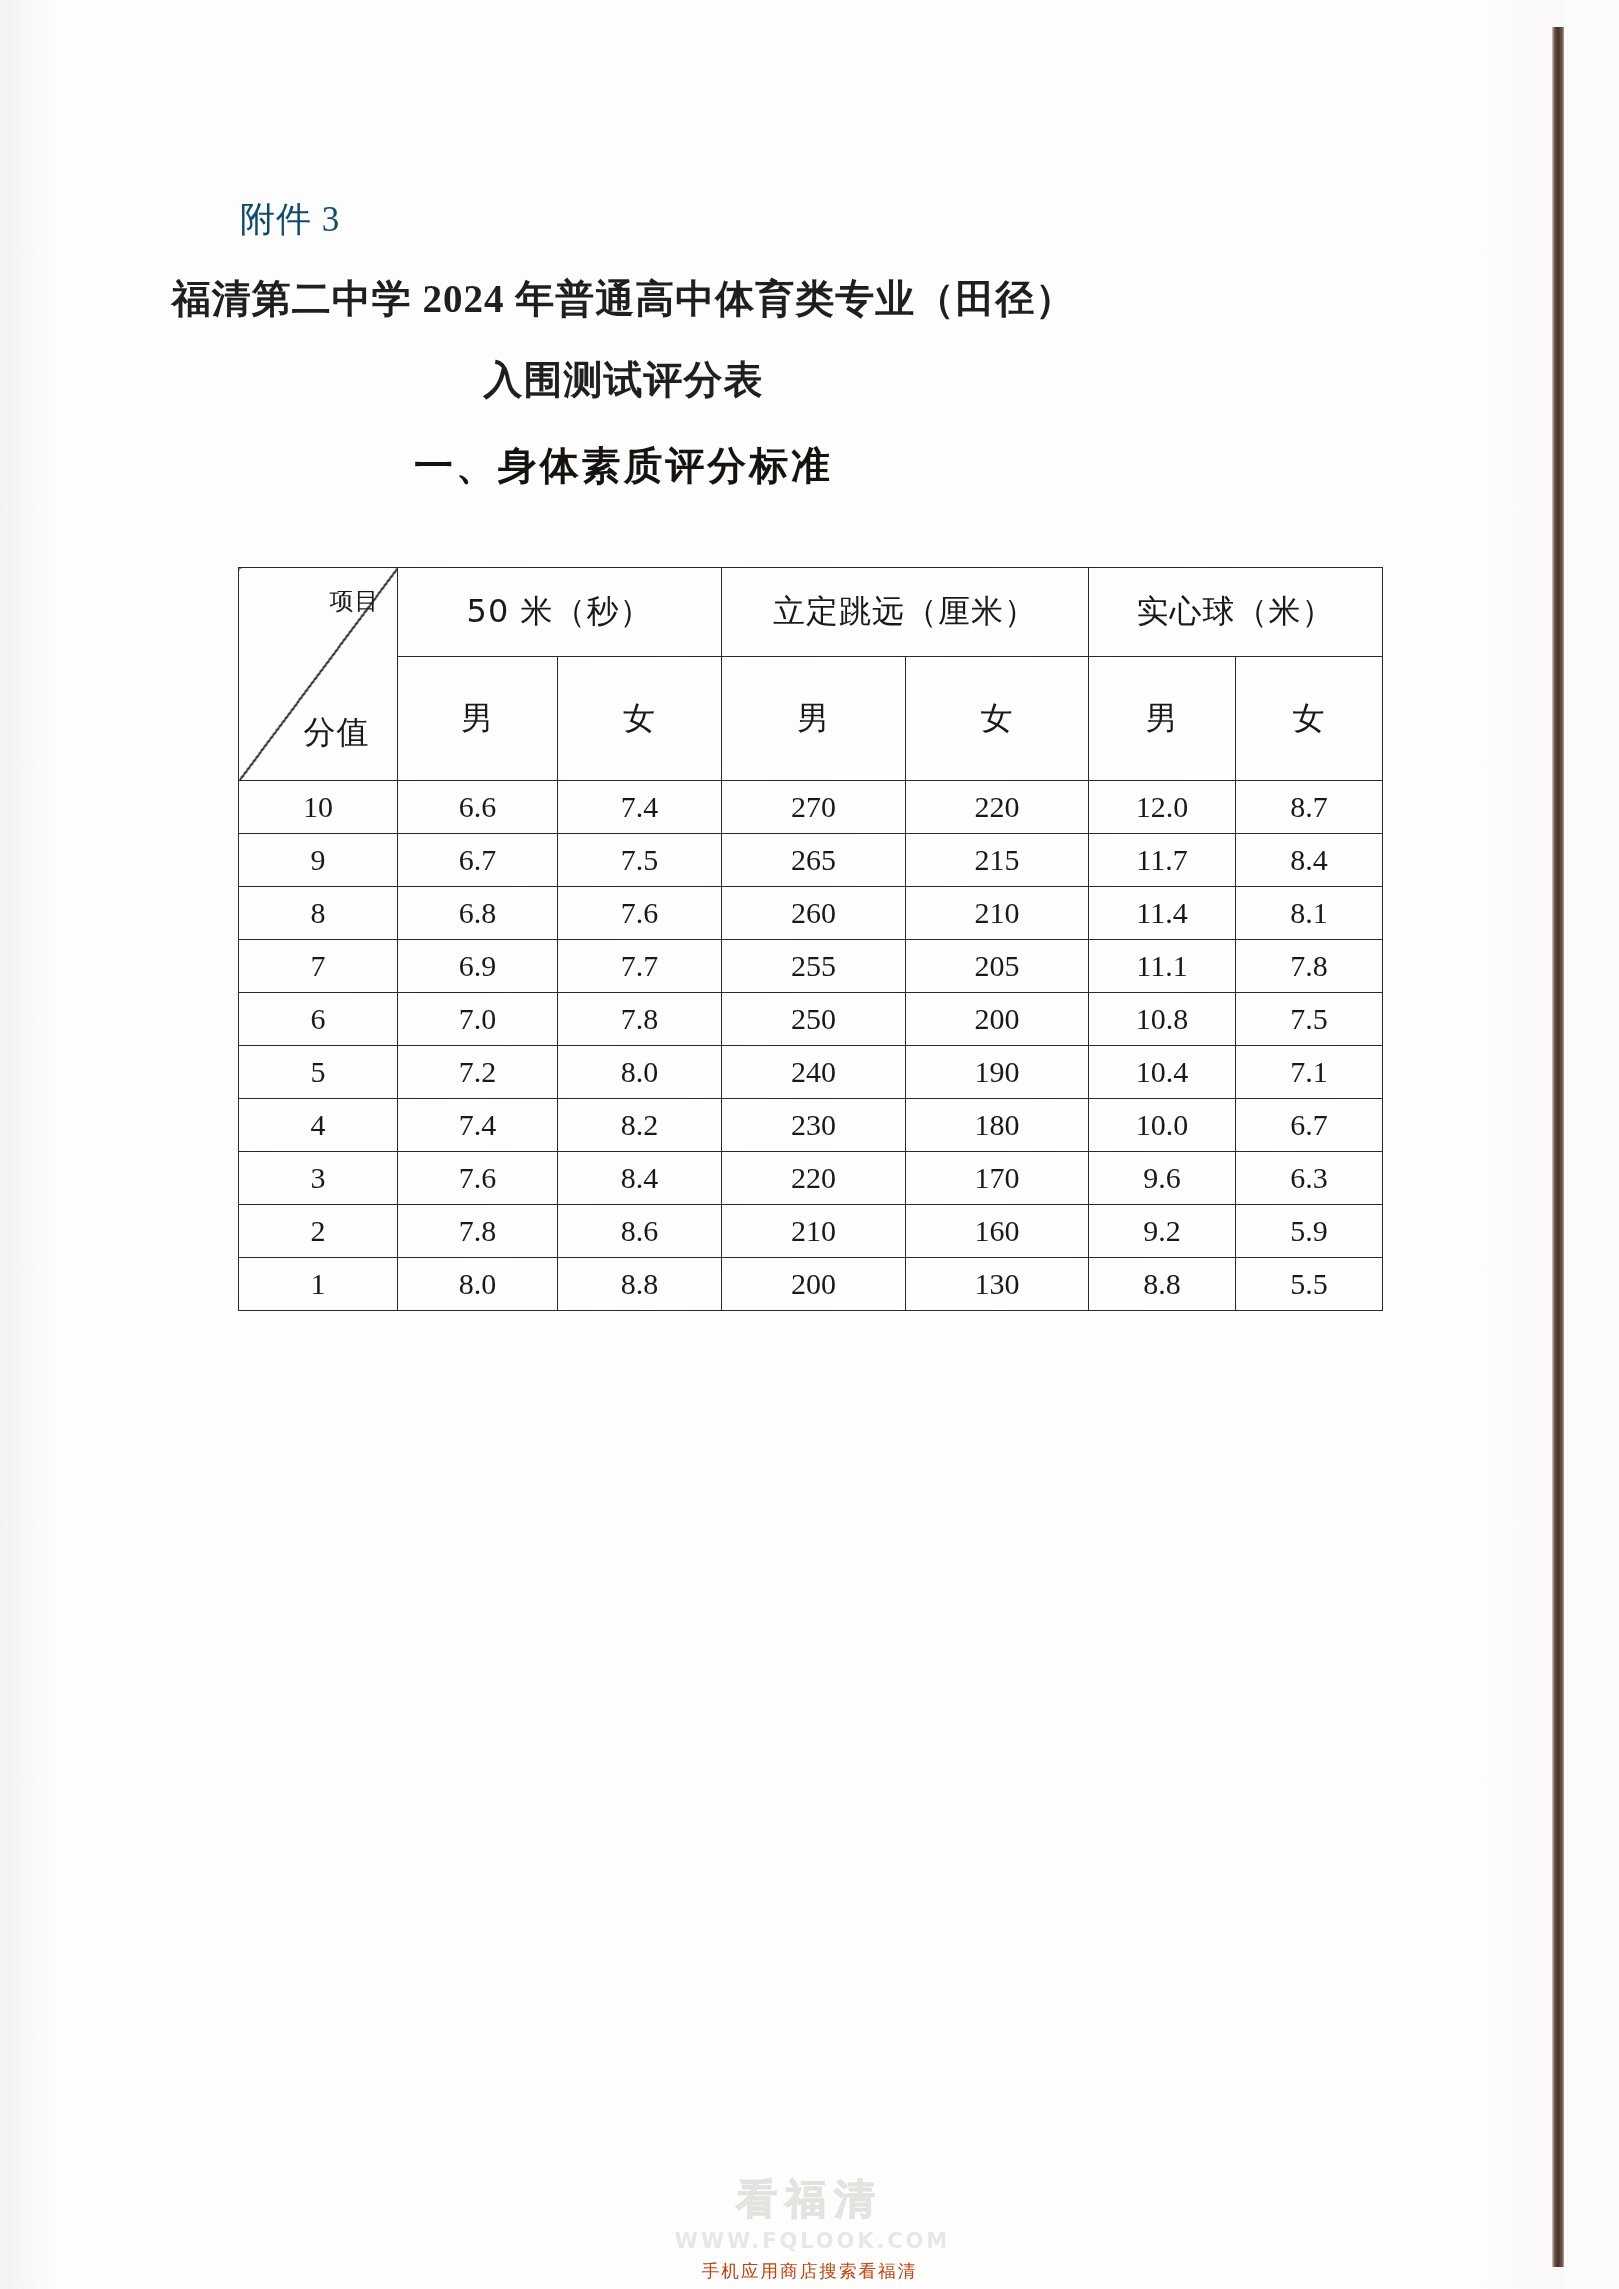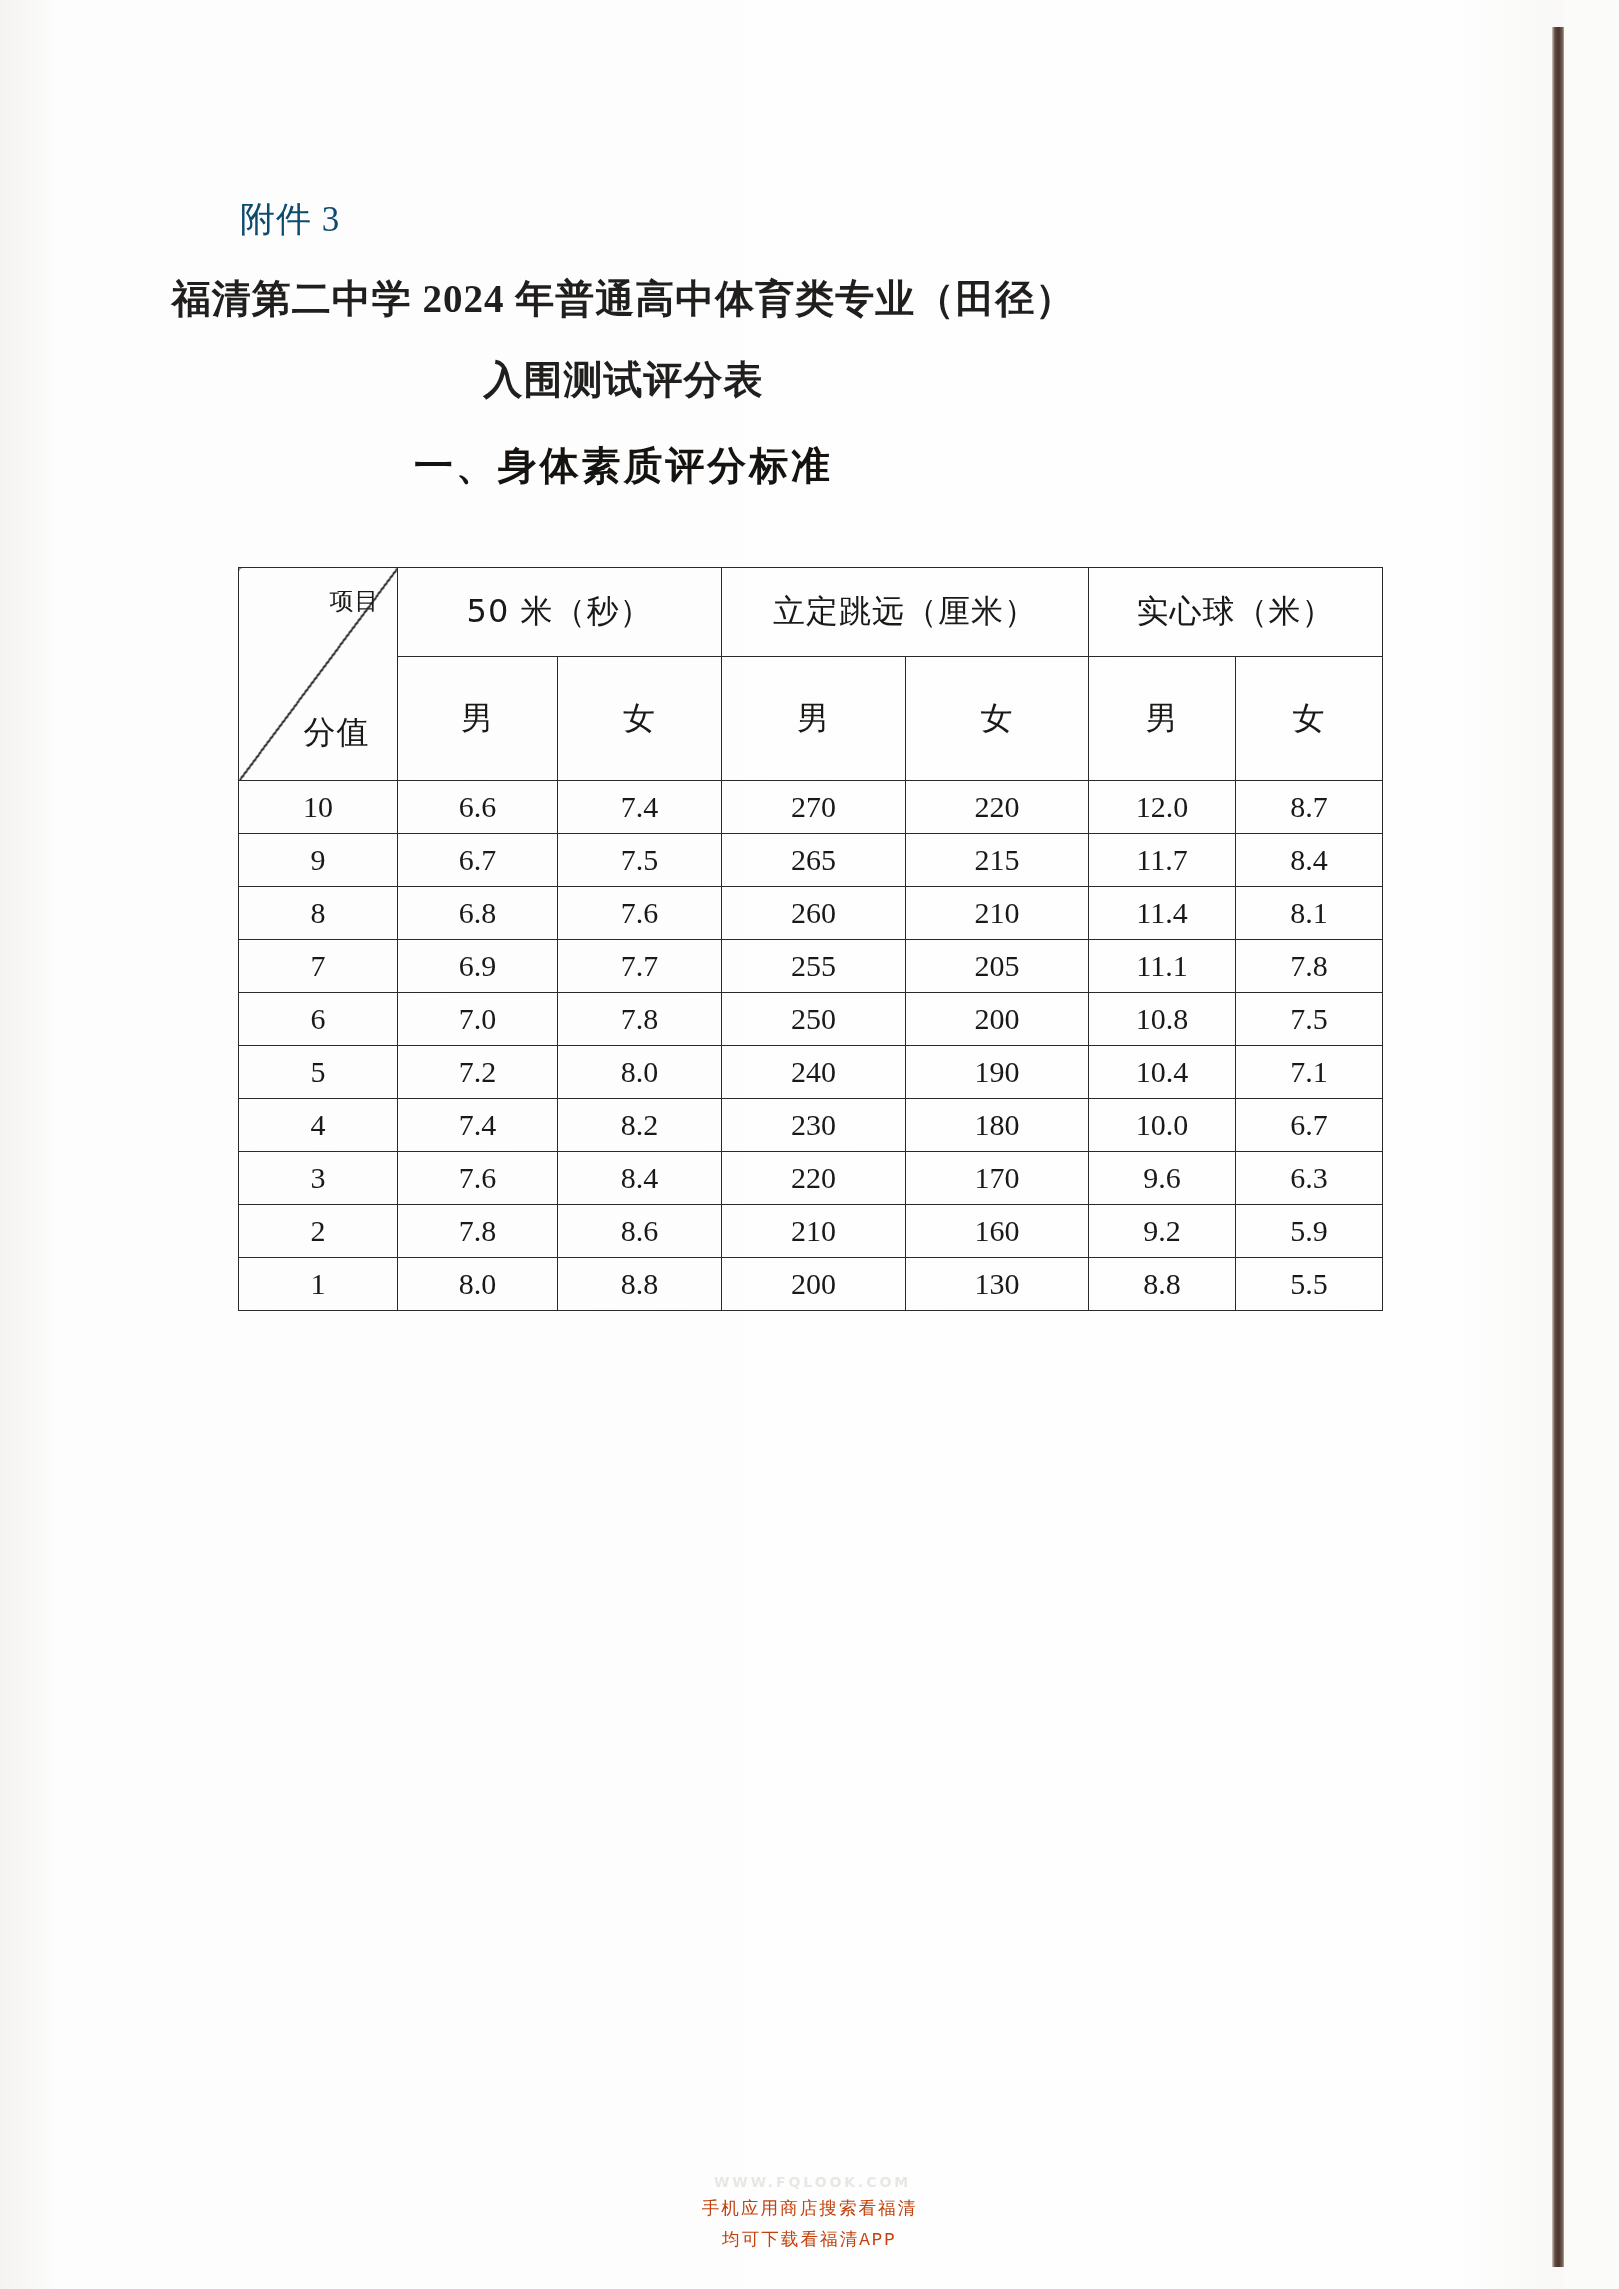--- a/index.html
+++ b/index.html
@@ -117,21 +117,21 @@
     position:absolute;left:0;top:2172px;width:1619px;text-align:center;
     color:#e9e8e6;user-select:none;
   }
   #watermark .wm-logo{
     font-size:41px;font-weight:700;letter-spacing:7.8px;
     font-family:"DejaVu Sans","Liberation Sans",sans-serif;
     color:#eceaE8;
     -webkit-text-stroke:1px #e4e2df;
   }
   #watermark .wm-url{
-    font-size:14px;font-weight:700;letter-spacing:2.9px;margin-top:2px;
+    font-size:21px;font-weight:700;letter-spacing:2.9px;margin-top:2px;
     font-family:"DejaVu Sans","Liberation Sans",sans-serif;
     color:#e9e7e4;
     margin-left:6px;
   }
   #watermark .wm-note{
     font-size:17.6px;letter-spacing:2px;line-height:1.25;margin-top:9px;
     font-family:Liberation Mono, monospace;
     color:#c2410c;
   }
 </style>
@@ -271,20 +271,21 @@
               <td>200</td>
               <td>130</td>
               <td>8.8</td>
               <td>5.5</td>
             </tr>
           </tbody>
       </table>
     </div>
 
     <div id="watermark">
+      <div class="wm-logo">看福清</div>
       <div class="wm-url">WWW.FQLOOK.COM</div>
       <div class="wm-note">手机应用商店搜索看福清</div>
       <div class="wm-note">均可下载看福清APP</div>
     </div>
 
   </div>
 </div>
 
 
 </body></html>

